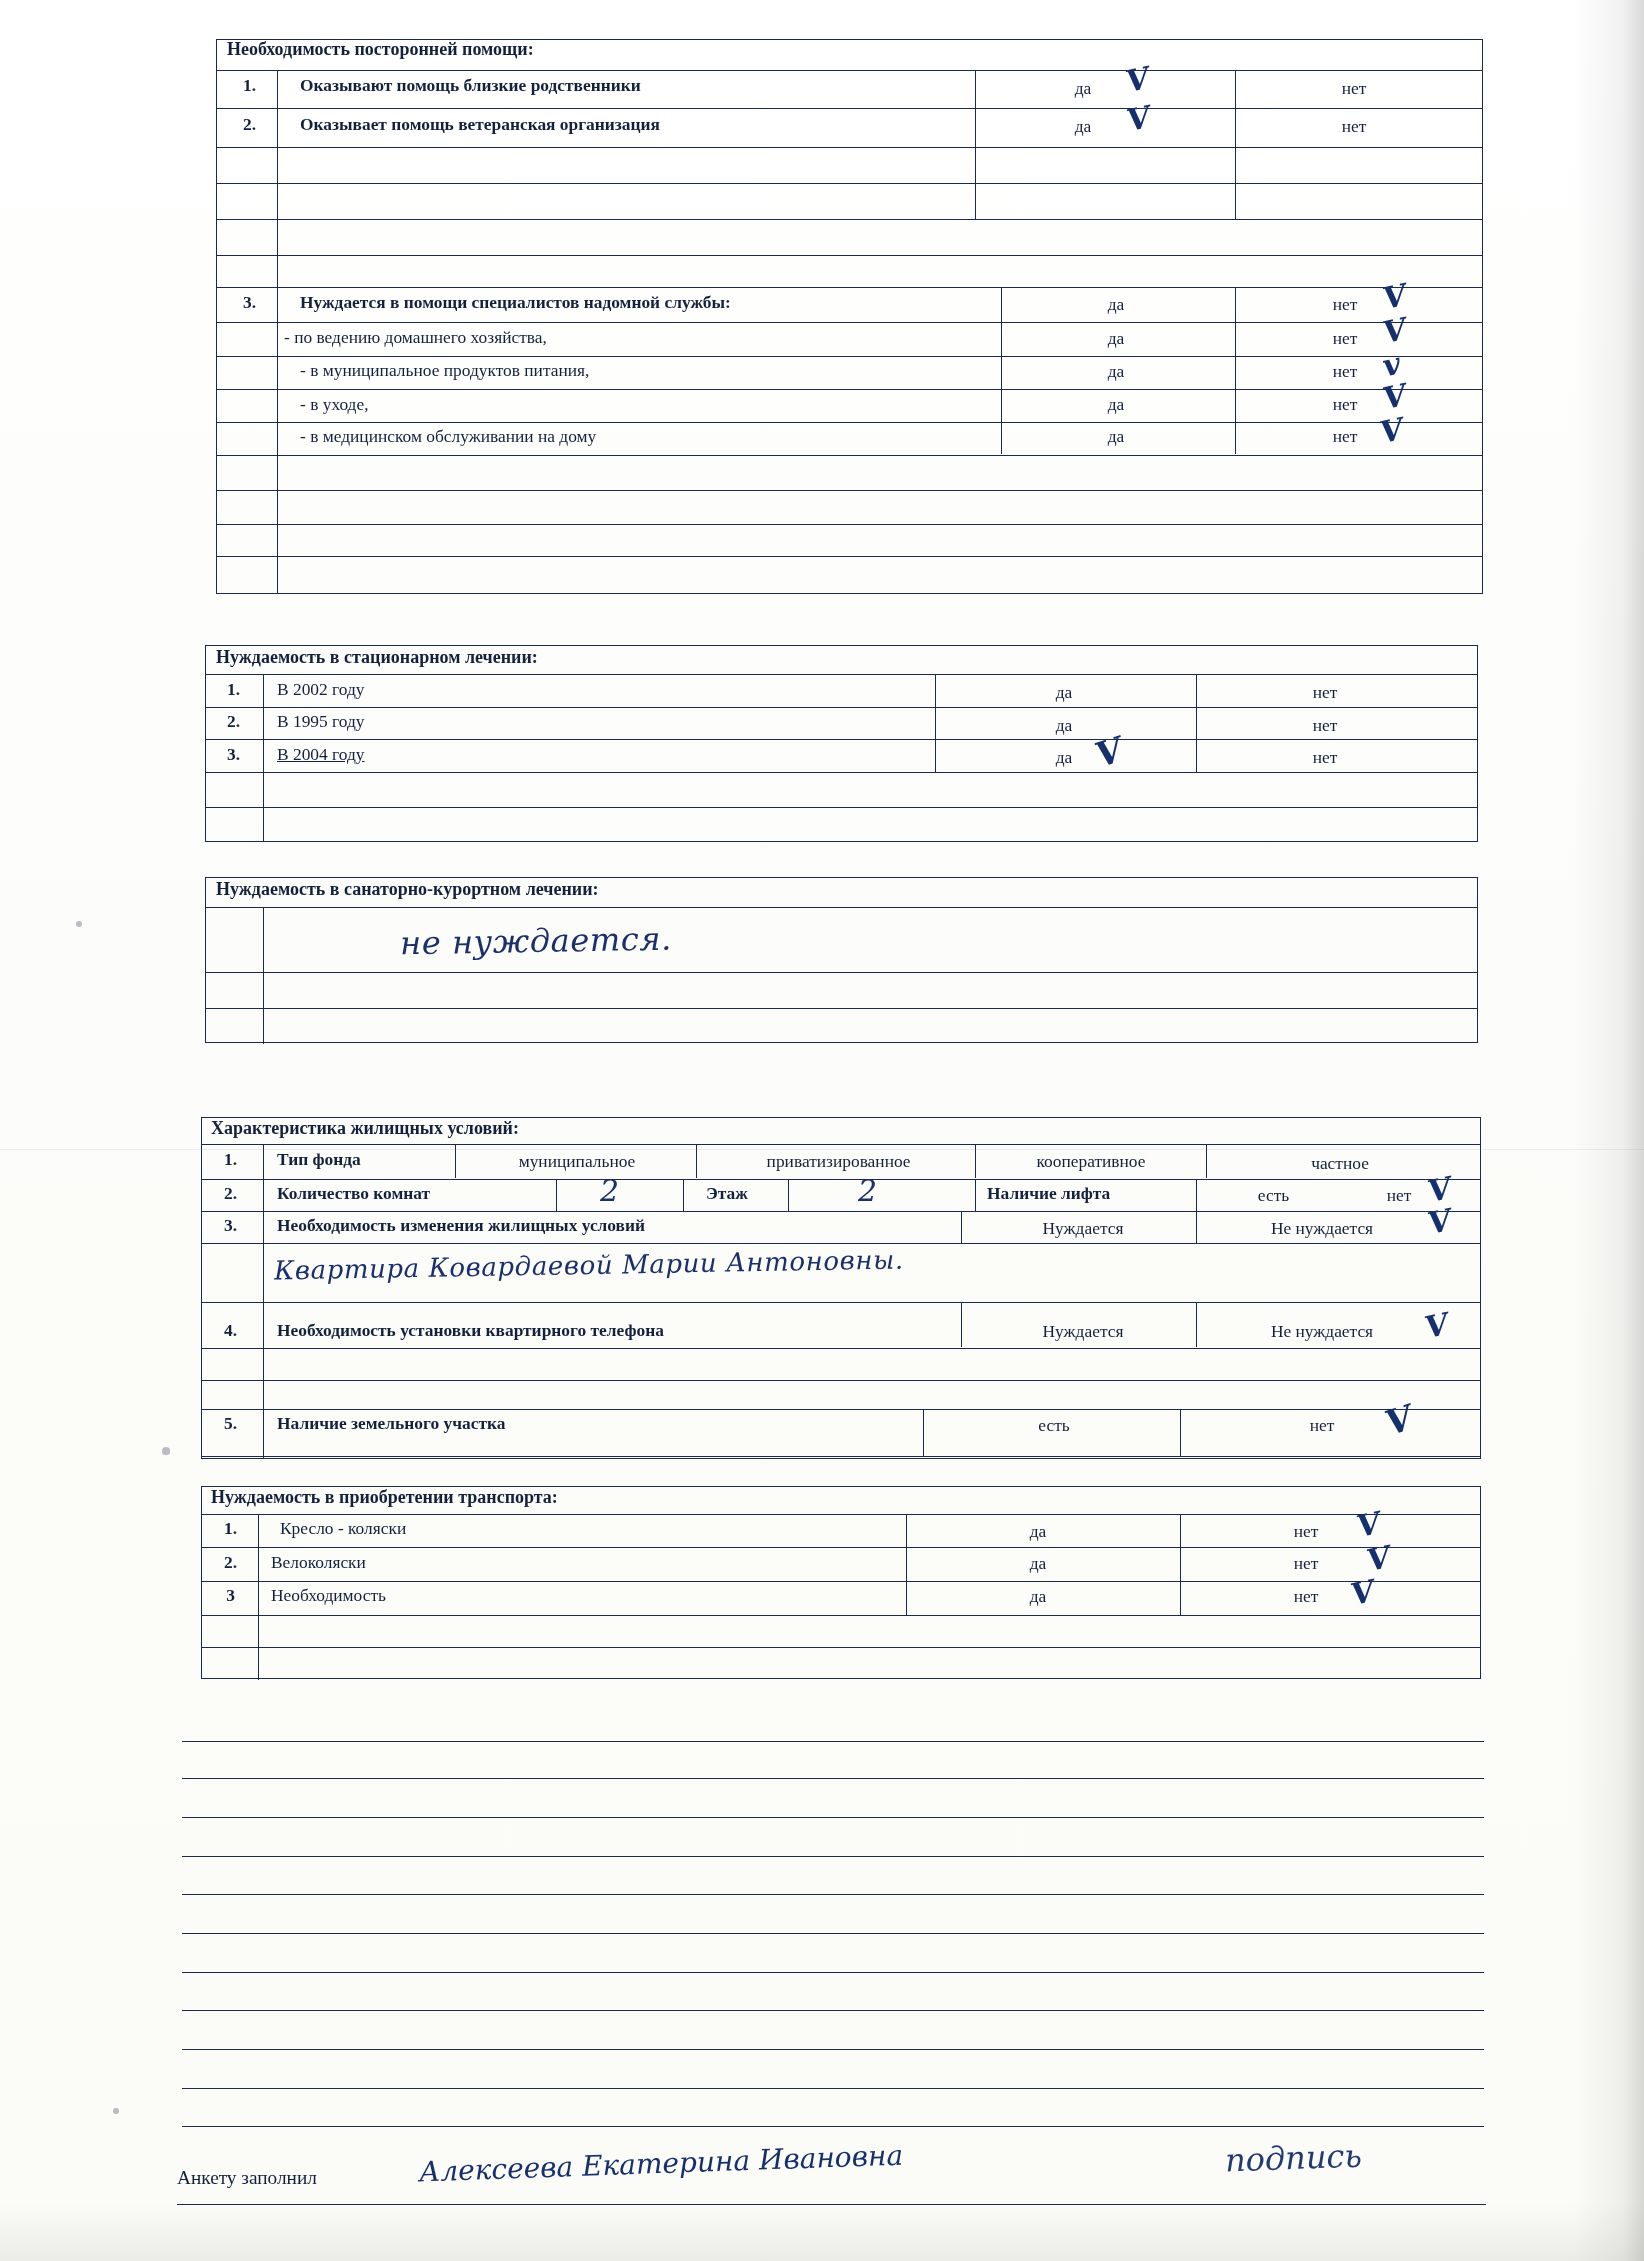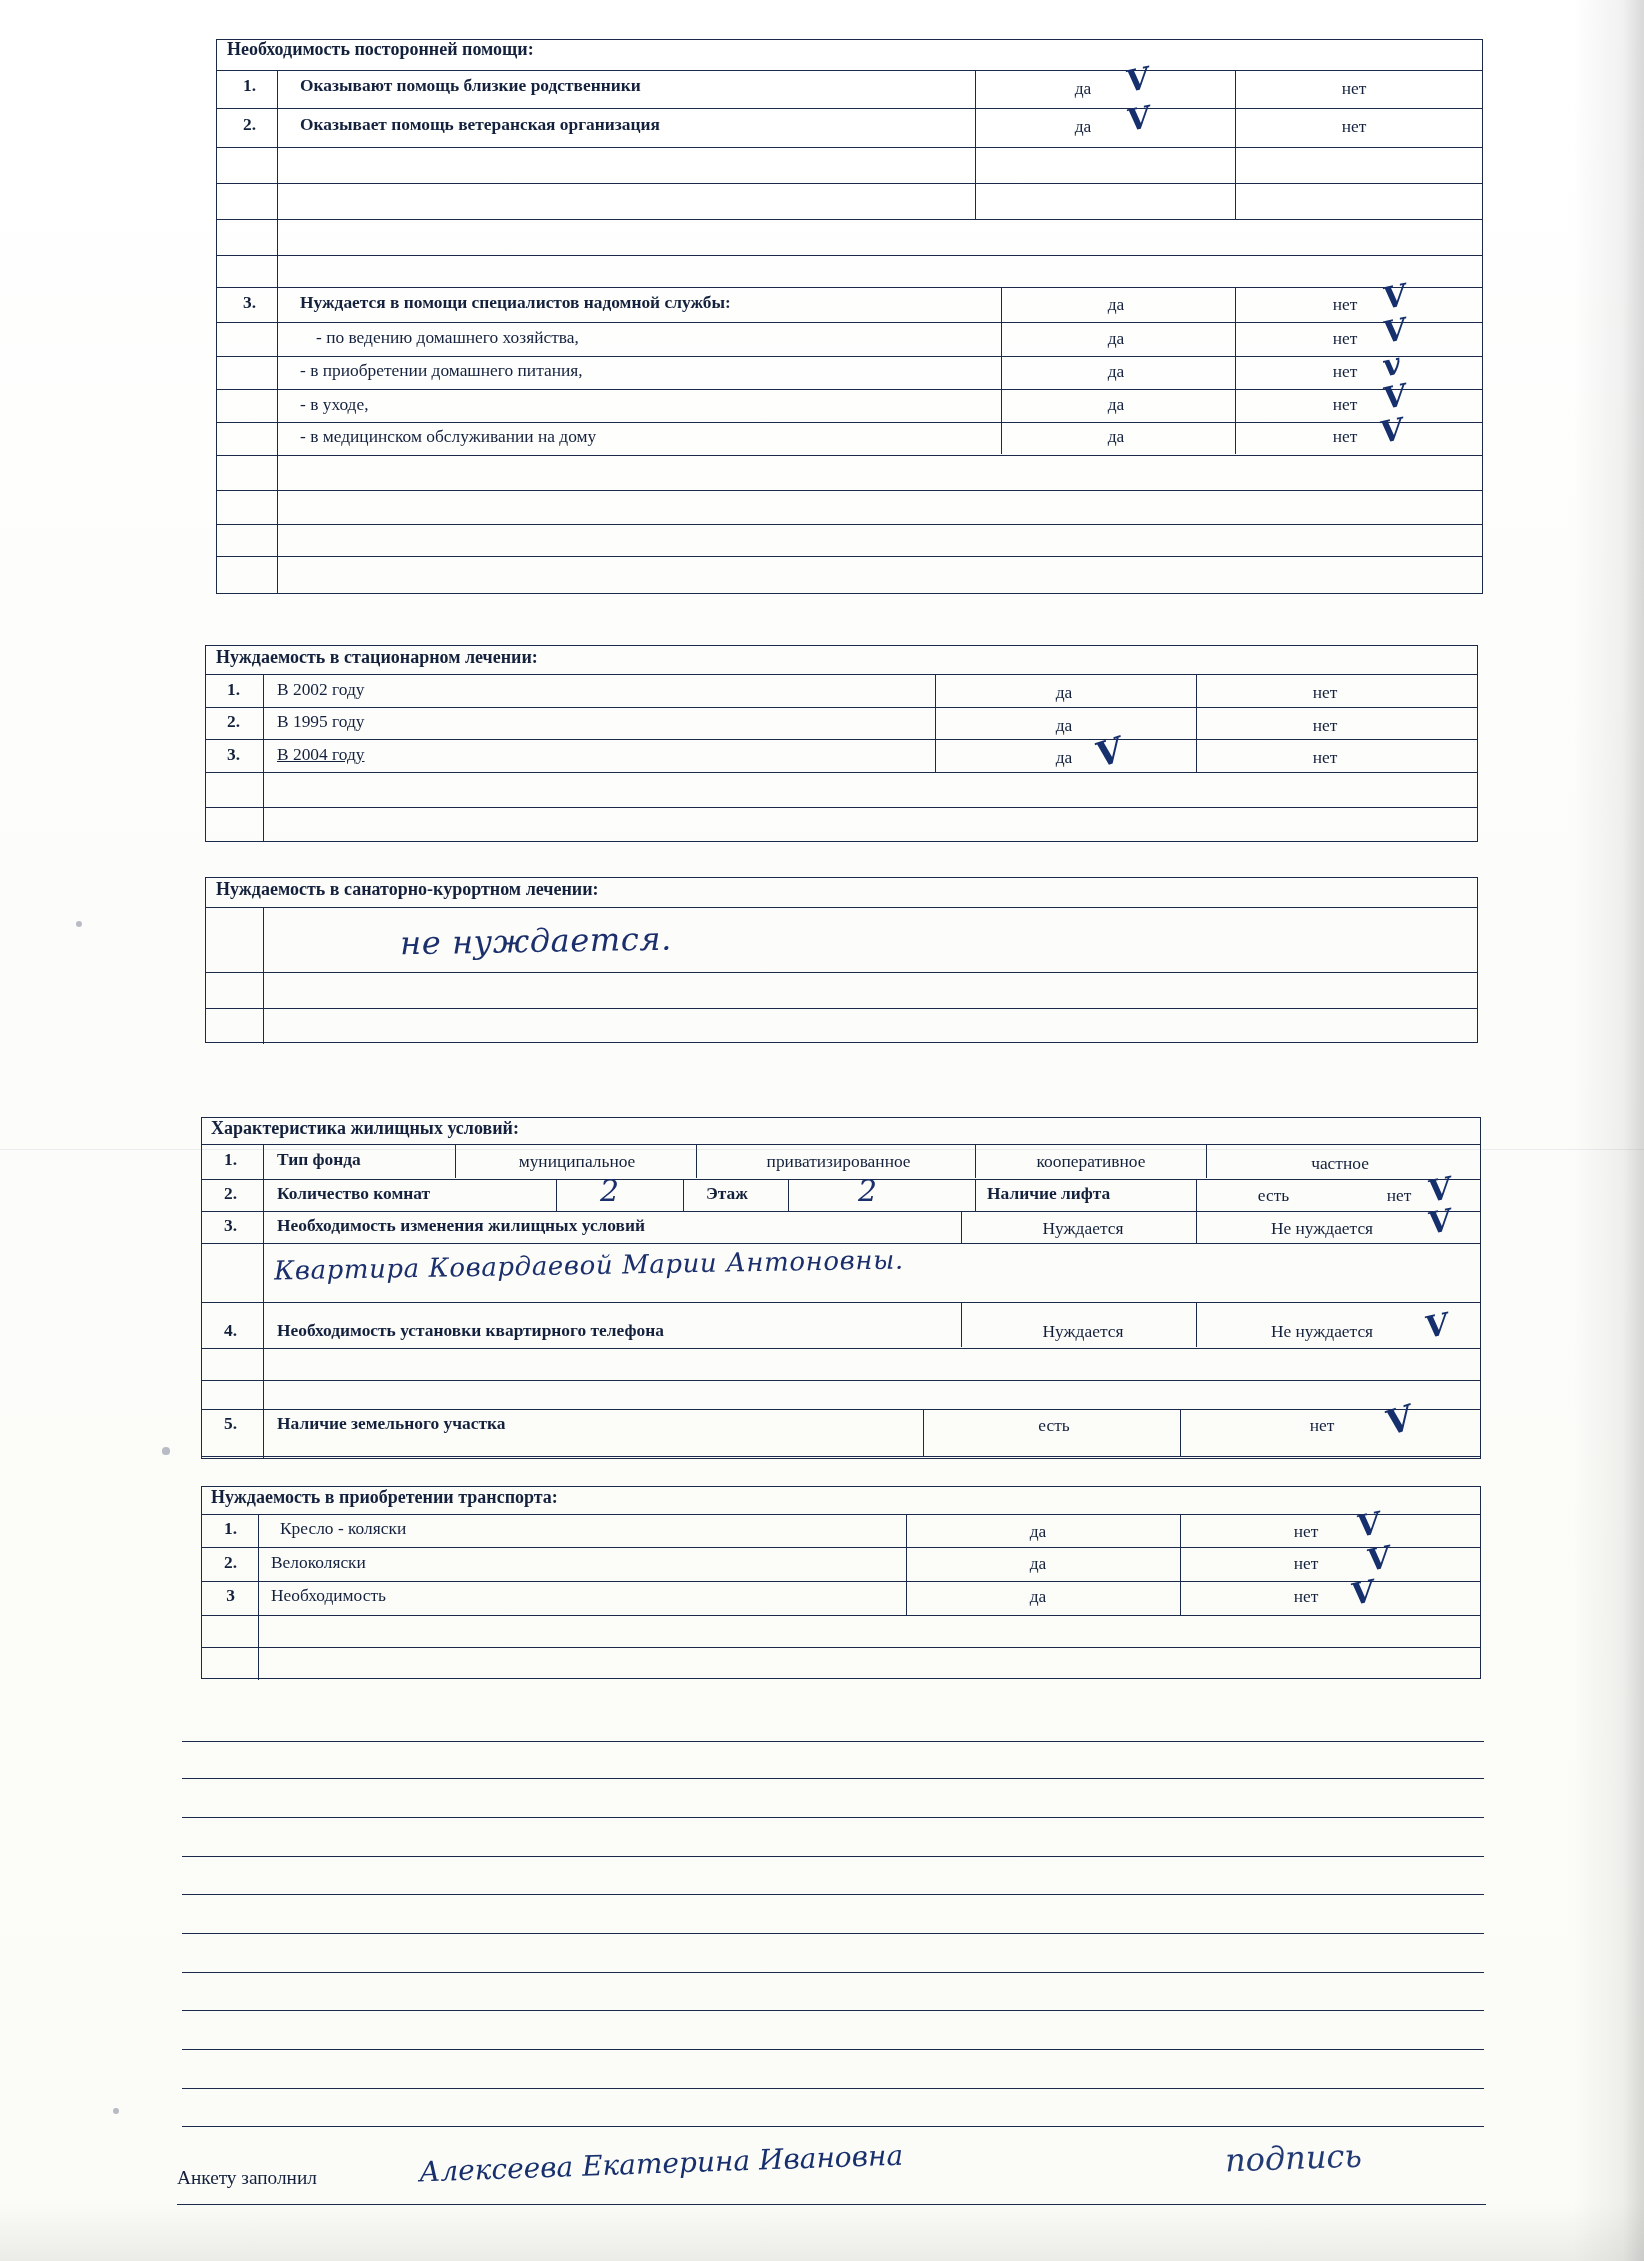--- a/index.html
+++ b/index.html
@@ -146,26 +146,26 @@
   <div class="lbl ctr" style="left:1057px;top:117px;width:52px;">да</div>
   <div class="lbl ctr" style="left:1328px;top:117px;width:52px;">нет</div>
   <div class="tick" style="left:1127px;top:101px;">V</div>
 
   <div class="lbl num" style="left:232px;top:293px;width:35px;">3.</div>
   <div class="lbl bold" style="left:300px;top:293px;">Нуждается в помощи специалистов надомной службы:</div>
   <div class="lbl ctr" style="left:1090px;top:295px;width:52px;">да</div>
   <div class="lbl ctr" style="left:1319px;top:295px;width:52px;">нет</div>
   <div class="tick" style="left:1383px;top:279px;">V</div>
 
-  <div class="lbl" style="left:316px;top:328px;">- по ведению домашнего хозяйства,</div>
+  <div class="lbl" style="left:284px;top:328px;">- по ведению домашнего хозяйства,</div>
   <div class="lbl ctr" style="left:1090px;top:329px;width:52px;">да</div>
   <div class="lbl ctr" style="left:1319px;top:329px;width:52px;">нет</div>
   <div class="tick" style="left:1383px;top:313px;">V</div>
 
-  <div class="lbl" style="left:300px;top:361px;">- в приобретении домашнего питания,</div>
+  <div class="lbl" style="left:300px;top:361px;">- в муниципальное продуктов питания,</div>
   <div class="lbl ctr" style="left:1090px;top:362px;width:52px;">да</div>
   <div class="lbl ctr" style="left:1319px;top:362px;width:52px;">нет</div>
   <div class="tick" style="left:1383px;top:347px;">v</div>
 
   <div class="lbl" style="left:300px;top:395px;">- в уходе,</div>
   <div class="lbl ctr" style="left:1090px;top:395px;width:52px;">да</div>
   <div class="lbl ctr" style="left:1319px;top:395px;width:52px;">нет</div>
   <div class="tick" style="left:1383px;top:379px;">V</div>
 
   <div class="lbl" style="left:300px;top:427px;">- в медицинском обслуживании на дому</div>

